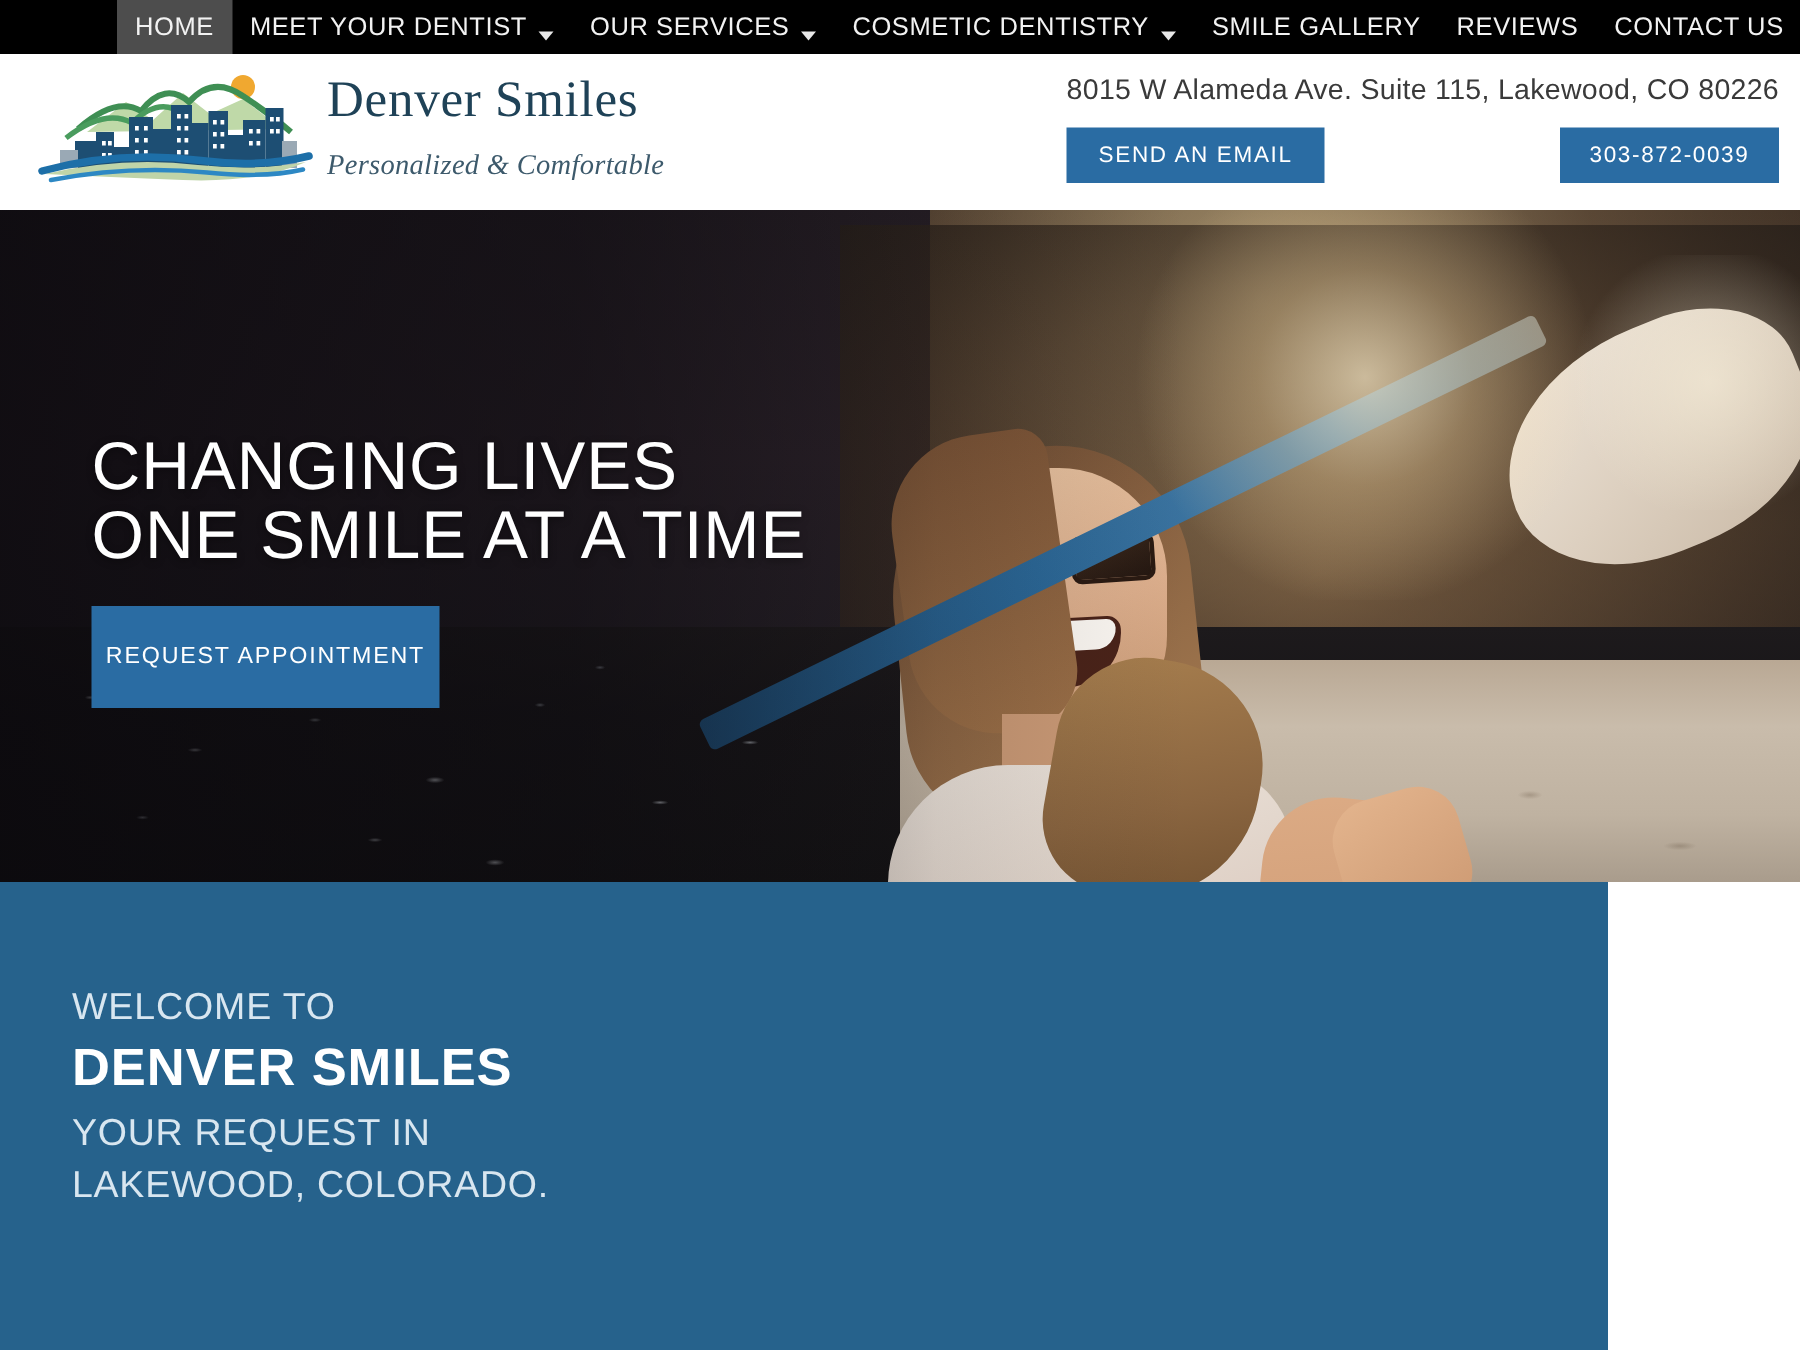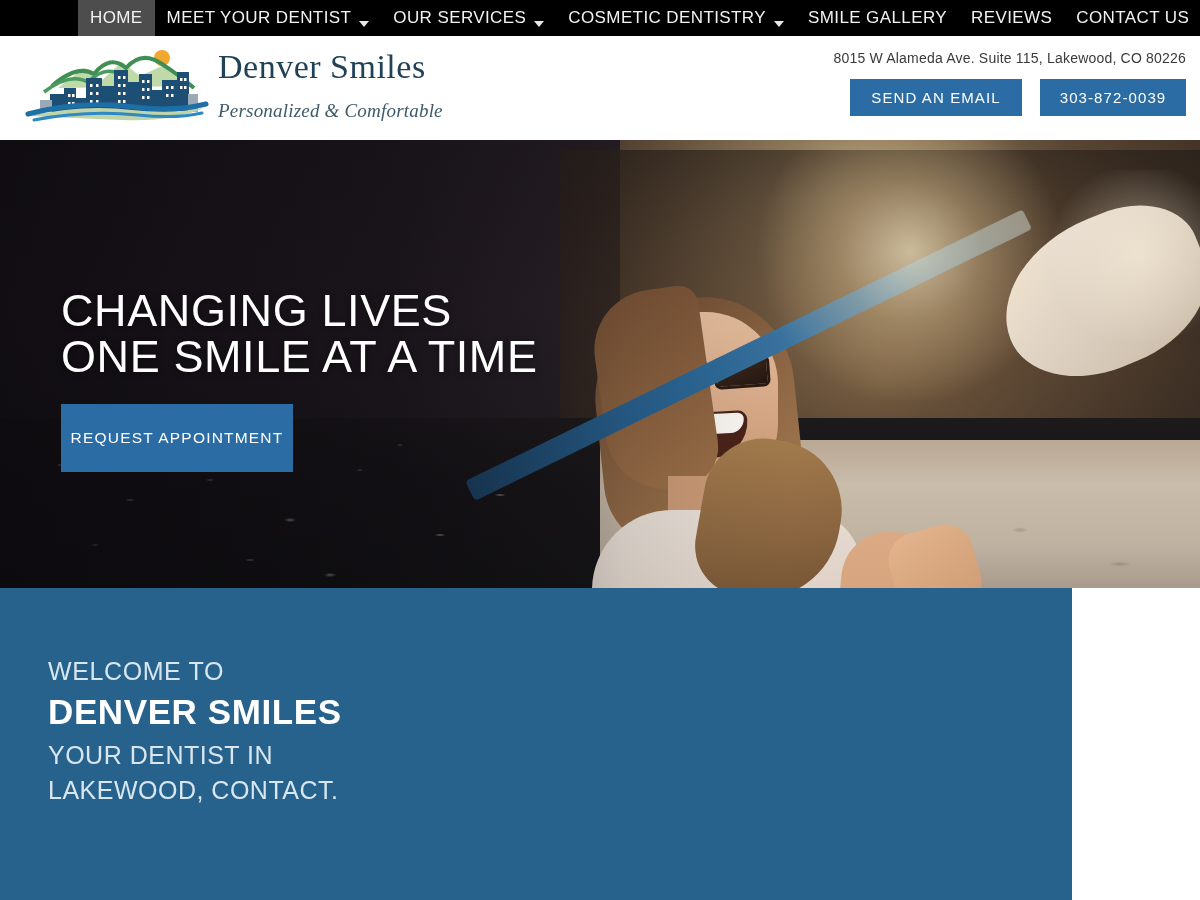--- a/index.html
+++ b/index.html
@@ -66,27 +66,27 @@
     font-size: 19px;
     color: #3d5a6c;
     letter-spacing: 0.2px;
     margin-top: 14px;
   }
   .header-right {
     position: absolute; right: 14px; top: 14px;
     text-align: right;
   }
   .address {
-    font-size: 14px;
+    font-size: 19px;
     color: #3a3a3a;
     letter-spacing: 0.2px;
     margin-bottom: 13px;
     white-space: nowrap;
   }
-  .hdr-buttons { display: flex; gap: 18px; justify-content: flex-end; }
+  .hdr-buttons { display: flex; gap: 18px; justify-content: space-between; }
   .btn {
     background: #2a6ca3;
     color: #ffffff;
     font-size: 15px;
     letter-spacing: 1.1px;
     padding: 10px 0;
     text-align: center;
     cursor: pointer;
     border: none;
     font-family: "Liberation Sans", sans-serif;
@@ -439,16 +439,16 @@
     <div class="hero-title">CHANGING LIVES</div>
     <div class="hero-title">ONE SMILE AT A TIME</div>
     <button class="btn-hero">REQUEST APPOINTMENT</button>
   </div>
 </div>
 
 <div class="welcome">
   <div class="welcome-left">
     <div class="w-small">WELCOME TO</div>
     <div class="w-big">DENVER SMILES</div>
-    <div class="w-sub">YOUR DENTIST IN LAKEWOOD, CONTACT.</div>
+    <div class="w-sub">YOUR REQUEST IN LAKEWOOD, COLORADO.</div>
   </div>
 
 </div>
 
 </body></html>

